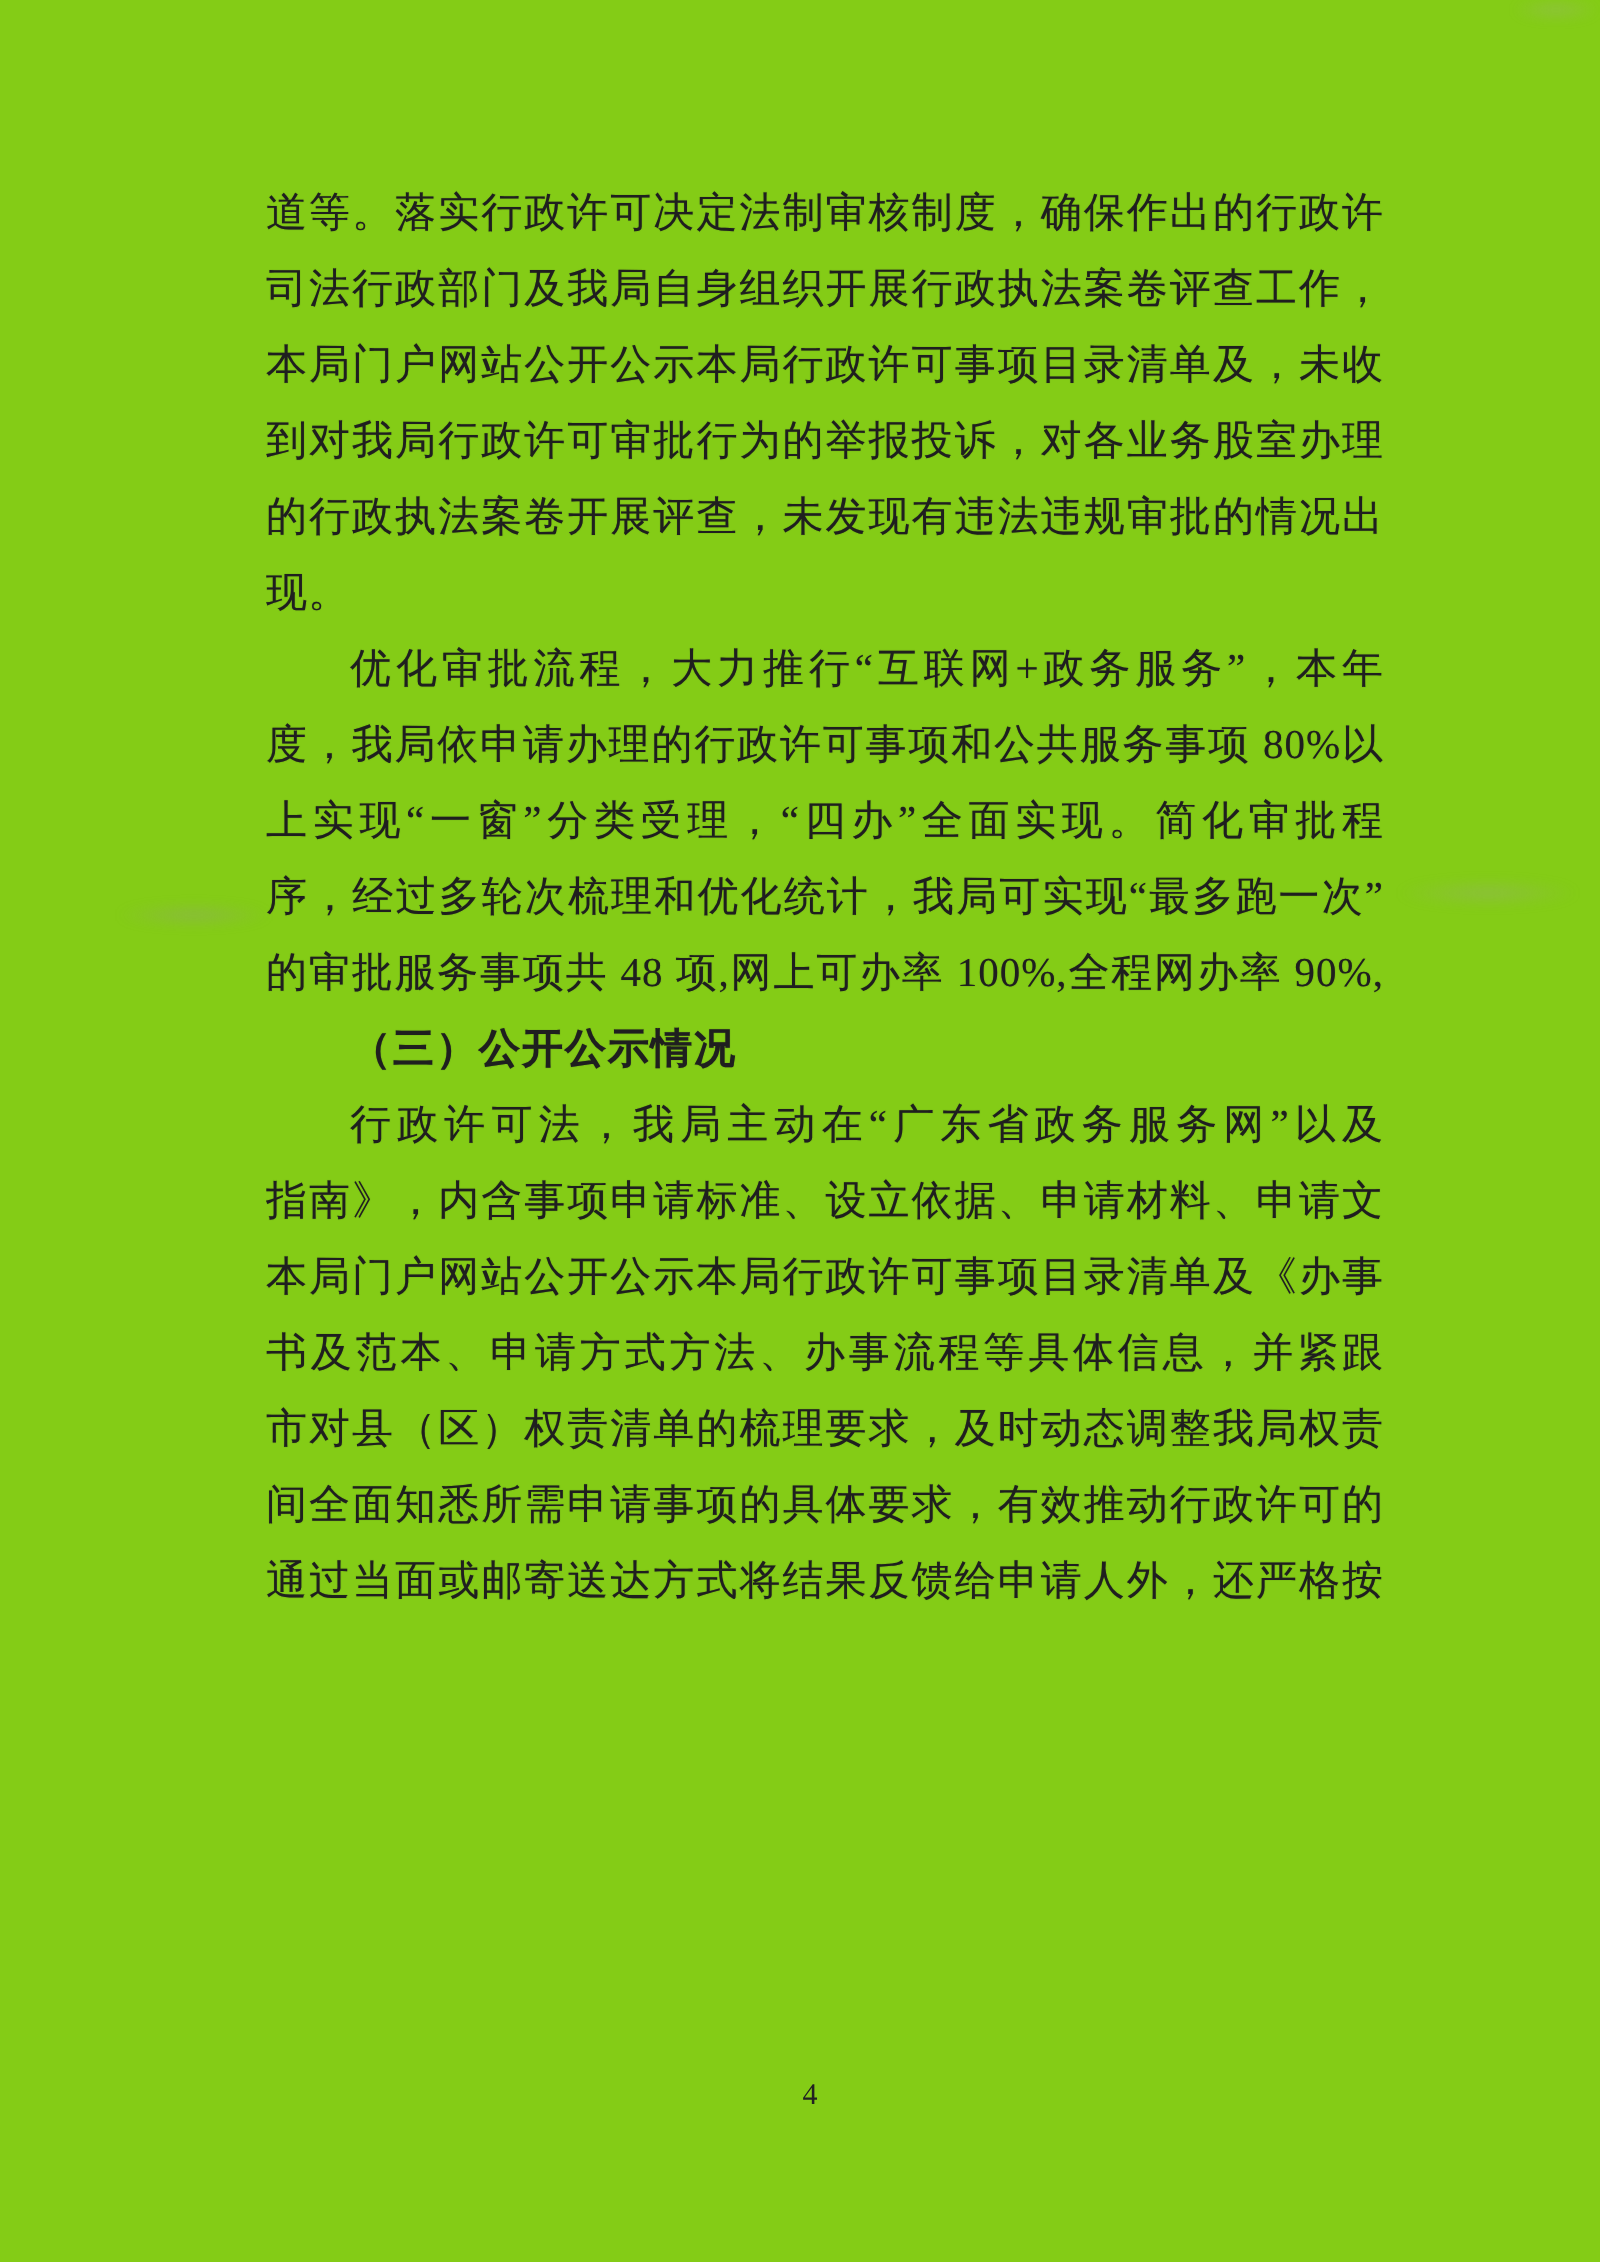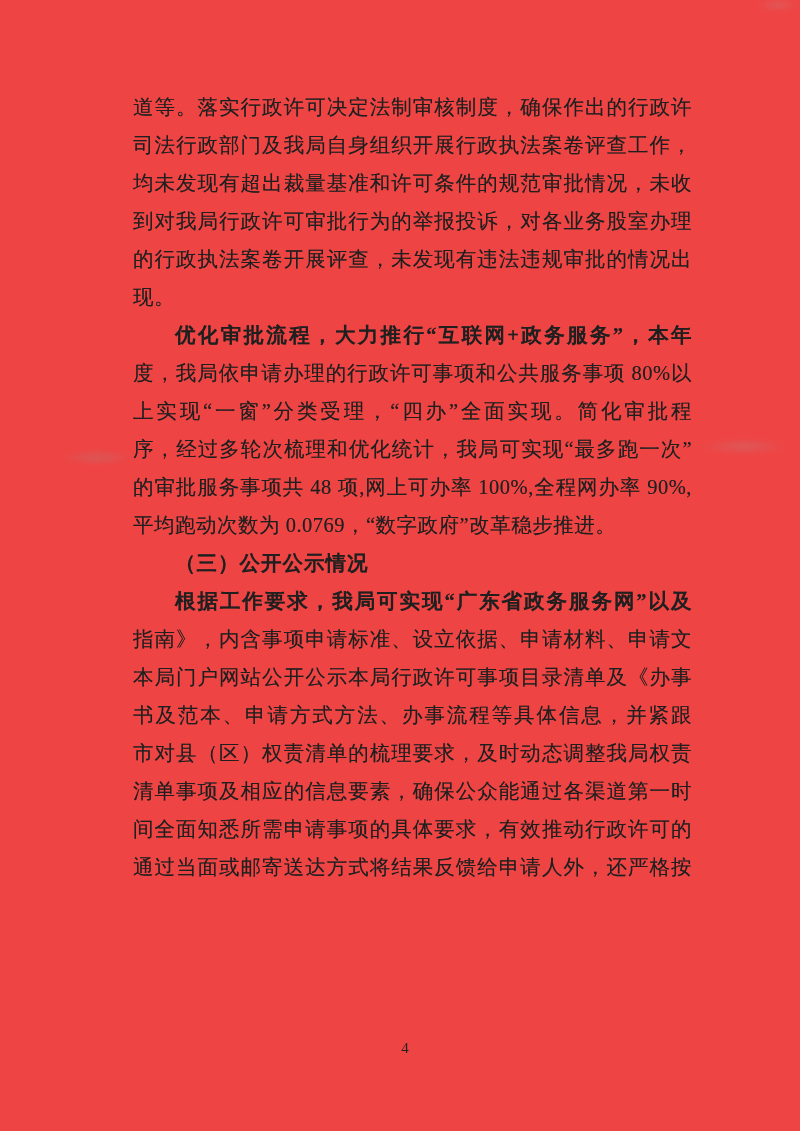--- a/index.html
+++ b/index.html
@@ -32,21 +32,20 @@
     letter-spacing: 0.5px;
     text-shadow: 0 0 0.5px rgba(40,40,40,0.55);
   }
   .line.stretch {
     white-space: normal;
     text-align: justify;
     text-align-last: justify;
   }
   .line.indent {
     text-indent: 42px;
-    font-weight: bold;
   }
   .line.bold {
     font-weight: bold;
     font-family: Liberation Sans, sans-serif;
     letter-spacing: 1px;
   }
   
   .page-number {
     position: absolute;
     top: 1040px;
@@ -82,43 +81,41 @@
     left: 756px;
     top: 0px;
     width: 44px;
     height: 10px;
     background: radial-gradient(ellipse at center, rgba(170,170,170,0.30), rgba(170,170,170,0) 70%);
   }
 </style>
 </head>
 <body>
 
-<div class="page" style="background: #ef4444; color: rgb(31, 31, 31);">
+<div class="page" style="background: #84cc16; color: rgb(31, 31, 31);">
   <div class="smudge smudge-left"></div>
   <div class="smudge smudge-right"></div>
   <div class="smudge smudge-top-right"></div>
 
   <main class="text-block">
       <div class="line stretch">道等。落实行政许可决定法制审核制度，确保作出的行政许</div>
       <div class="line stretch">司法行政部门及我局自身组织开展行政执法案卷评查工作，</div>
-      <div class="line stretch">均未发现有超出裁量基准和许可条件的规范审批情况，未收</div>
+      <div class="line stretch">本局门户网站公开公示本局行政许可事项目录清单及，未收</div>
       <div class="line stretch">到对我局行政许可审批行为的举报投诉，对各业务股室办理</div>
       <div class="line stretch">的行政执法案卷开展评查，未发现有违法违规审批的情况出</div>
       <div class="line">现。</div>
       <div class="line stretch indent">优化审批流程，大力推行“互联网+政务服务”，本年</div>
       <div class="line stretch">度，我局依申请办理的行政许可事项和公共服务事项 80%以</div>
       <div class="line stretch">上实现“一窗”分类受理，“四办”全面实现。简化审批程</div>
       <div class="line stretch">序，经过多轮次梳理和优化统计，我局可实现“最多跑一次”</div>
       <div class="line stretch">的审批服务事项共 48 项,网上可办率 100%,全程网办率 90%,</div>
-      <div class="line">平均跑动次数为 0.0769，“数字政府”改革稳步推进。</div>
       <div class="line indent bold">（三）公开公示情况</div>
-      <div class="line stretch indent">根据工作要求，我局可实现“广东省政务服务网”以及</div>
+      <div class="line stretch indent">行政许可法，我局主动在“广东省政务服务网”以及</div>
       <div class="line stretch">指南》，内含事项申请标准、设立依据、申请材料、申请文</div>
       <div class="line stretch">本局门户网站公开公示本局行政许可事项目录清单及《办事</div>
       <div class="line stretch">书及范本、申请方式方法、办事流程等具体信息，并紧跟省、</div>
       <div class="line stretch">市对县（区）权责清单的梳理要求，及时动态调整我局权责</div>
-      <div class="line stretch">清单事项及相应的信息要素，确保公众能通过各渠道第一时</div>
       <div class="line stretch">间全面知悉所需申请事项的具体要求，有效推动行政许可的</div>
       <div class="line stretch">通过当面或邮寄送达方式将结果反馈给申请人外，还严格按</div>
     </main>
 
   <div class="page-number">4</div>
 </div>
 
 </body></html>

